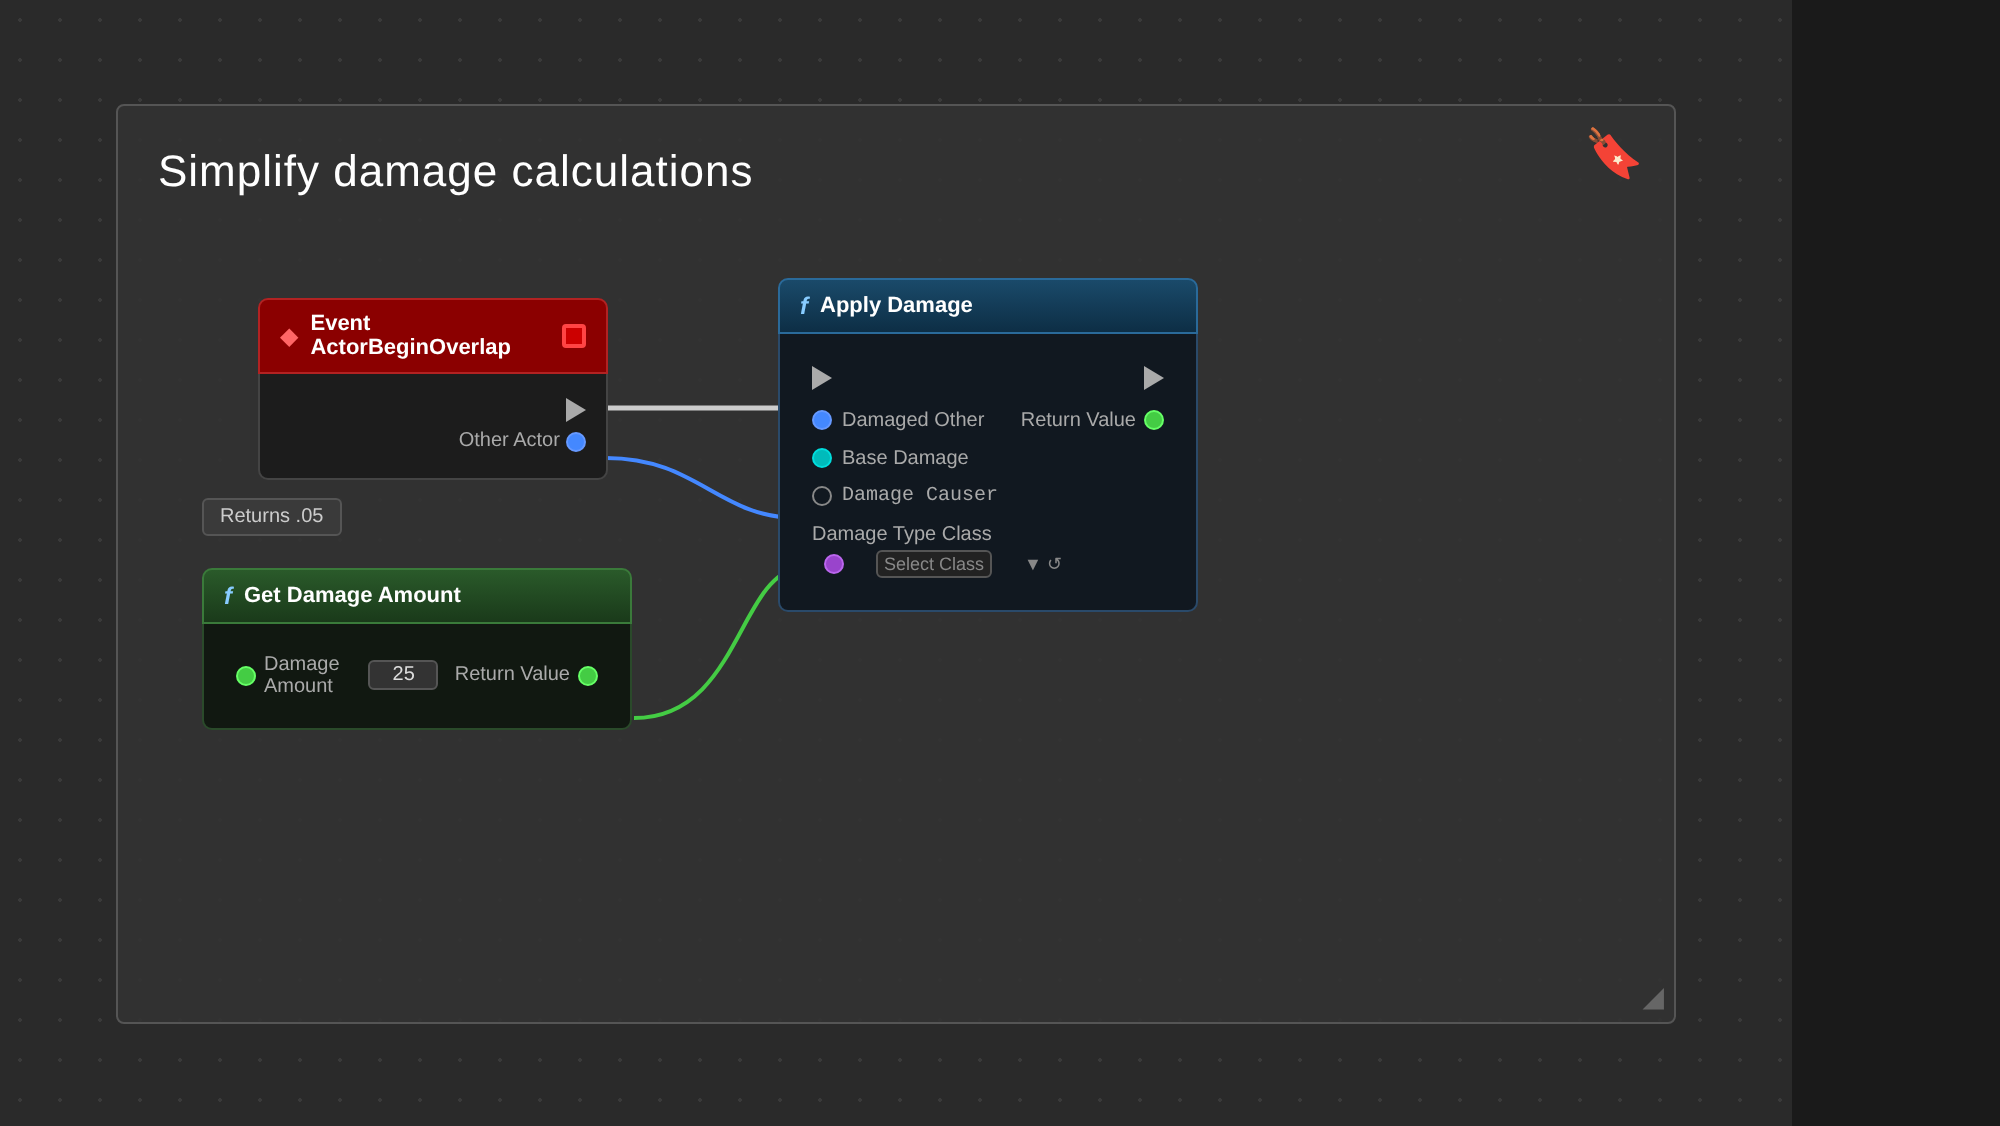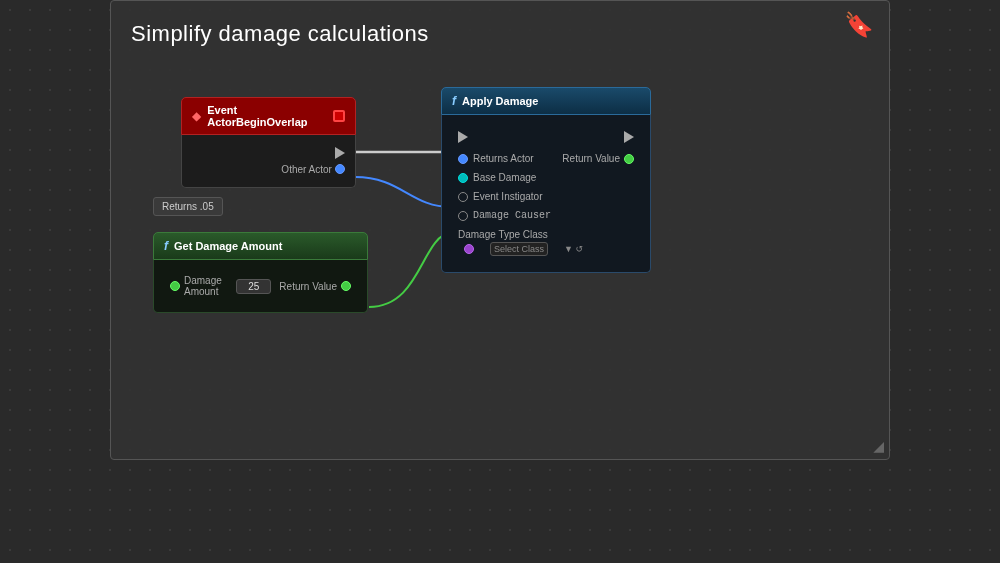--- a/index.html
+++ b/index.html
@@ -5,28 +5,28 @@
     * { box-sizing: border-box; margin: 0; padding: 0; }
     body {
       width: 1000px;
       height: 563px;
       overflow: hidden;
       background: #1a1a1a;
       font-family: 'Segoe UI', Arial, sans-serif;
     }
 
     .outer-bg {
-      width: 1000px;
+      width: 896px;
       height: 563px;
       background: #2a2a2a;
       background-image:
         radial-gradient(circle, #3a3a3a 1px, transparent 1px);
       background-size: 20px 20px;
       display: flex;
-      align-items: flex-start;
+      align-items: center;
       justify-content: center;
       position: relative;
     }
 
     .panel {
       width: 780px;
       height: 460px;
       background: rgba(50,50,50,0.85);
       border: 1px solid #555;
       border-radius: 4px;
@@ -341,34 +341,30 @@
         </div>
         <div class="node-body">
 
           <div class="node-row" style="padding: 4px 6px;">
             <span class="exec-pin-in"></span>
             <span class="exec-pin-out"></span>
           </div>
 
           <div class="node-row" style="padding: 2px 6px;">
             <span class="data-pin pin-blue"></span>
-            <span class="pin-label" style="flex:1; margin-left:5px;">Returns Actor</span>
+            <span class="pin-label" style="flex:1; margin-left:5px;">Damaged Other</span>
             <span class="pin-label-right" style="margin-right:4px;">Return Value</span>
             <span class="data-pin pin-green"></span>
           </div>
 
           <div class="node-row" style="padding: 2px 6px;">
             <span class="data-pin pin-teal"></span>
             <span class="pin-label" style="flex:1; margin-left:5px;">Base Damage</span>
           </div>
 
-          <div class="node-row" style="padding: 2px 6px;">
-            <span class="data-pin pin-outline"></span>
-            <span class="pin-label" style="flex:1; margin-left:5px;">Event Instigator</span>
-          </div>
 
           <div class="node-row" style="padding: 2px 6px;">
             <span class="data-pin pin-outline"></span>
             <span class="pin-label" style="flex:1; margin-left:5px;font-family:Liberation Mono, monospace;">Damage Causer</span>
           </div>
 
           <div class="node-row" style="padding: 2px 6px; flex-direction: column; align-items: flex-start;">
             <span class="pin-label">Damage Type Class</span>
             <div class="select-class-row">
               <span class="data-pin pin-purple"></span>

